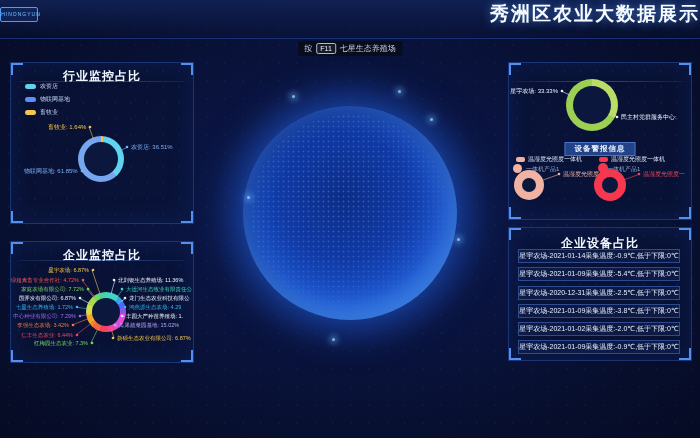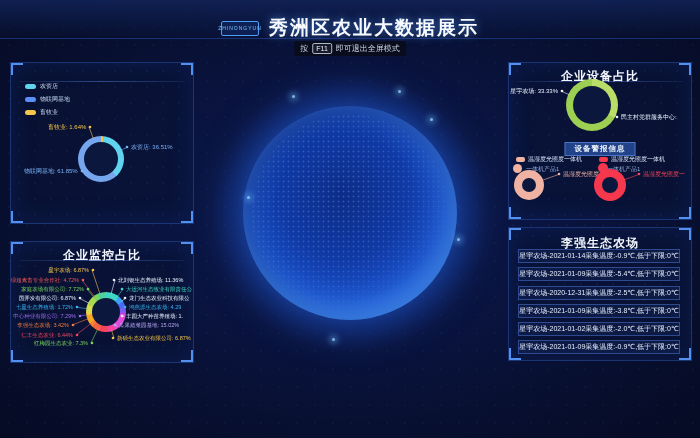--- a/index.html
+++ b/index.html
@@ -6,22 +6,22 @@
   body{font-family:"Liberation Sans","DejaVu Sans",sans-serif;}
   .stage{position:relative;width:700px;height:438px;overflow:hidden;
     background:radial-gradient(ellipse at 50% 48%, #0d1d52 0%, #0a1440 38%, #070e2c 78%, #060b24 100%);}
   .stage::before{content:"";position:absolute;inset:0;
     background-image:radial-gradient(rgba(90,140,255,.05) 1px, transparent 1px);
     background-size:18px 18px;pointer-events:none;}
   
   .header-band{position:absolute;top:0;left:0;right:0;height:38px;z-index:3;
     background:linear-gradient(180deg, rgba(16,34,86,.9), rgba(10,20,56,.1));
     border-bottom:1px solid rgba(44,90,200,.3);}
-  .header-center{position:absolute;top:15px;left:0;width:100%;display:flex;
-    justify-content:center;align-items:center;gap:10px;z-index:4;}
+  .header-center{position:absolute;top:1px;left:0;width:100%;display:flex;
+    justify-content:space-between;align-items:center;gap:10px;z-index:4;}
   .logo{width:36px;height:13px;border:1px solid #4d9df5;border-radius:2px;
     display:flex;align-items:center;justify-content:center;font-size:5px;
     color:#7cc4ff;letter-spacing:1px;background:rgba(20,50,120,.4);}
   .title{font-size:19px;font-weight:bold;color:#f7fbff;letter-spacing:2px;
     text-shadow:0 0 10px rgba(90,160,255,.7);}
   .hint{position:absolute;top:41px;left:50%;transform:translateX(-50%);z-index:4;
     display:flex;align-items:center;gap:4px;background:rgba(8,12,24,.85);
     padding:2px 6px;border-radius:2px;font-size:8px;color:#c9d2e2;}
   .key{border:1px solid #aeb9cc;border-radius:2px;padding:0 3px;font-size:7px;
     line-height:9px;color:#eef2f8;background:rgba(255,255,255,.06);}
@@ -93,24 +93,25 @@
   <span class="spark" style="left:398px;top:90px"></span>
 
   <div class="header-band"></div>
   <div class="header-center">
     <span class="logo">ZHINONGYUN</span>
     <span class="title">秀洲区农业大数据展示</span>
   </div>
   <div class="hint">
     <span>按</span>
     <span class="key">F11</span>
-    <span>即可退出全屏模式</span>
+    <span>七星生态养殖场</span>
   </div>
 
   <div class="panel" style="left:10px;top:62px;width:182px;height:160px">
+    <div class="panel-title">行业监控占比</div>
     <div class="divider"></div>
     <div class="chart-area">
       <div class="legend">
         <div class="legend-item">
           <span class="swatch" style="background: rgb(95, 211, 240);"></span>
           <span class="legend-label">农资店</span>
         </div>
         <div class="legend-item">
           <span class="swatch" style="background: rgb(91, 143, 249);"></span>
           <span class="legend-label">物联网基地</span>
@@ -191,21 +192,20 @@
           <circle cx="111" cy="74" r="1.3" fill="rgb(234, 242, 255)"></circle>
           <line x1="105" y1="83" x2="106.58450445614416" y2="85.0598557929874" stroke="rgb(185, 168, 245)" stroke-width="0.7" opacity="0.85"></line>
           <circle cx="104" cy="83" r="1.3" fill="rgb(185, 168, 245)"></circle>
           <line x1="103" y1="96" x2="100.58763112791294" y2="88.15980116571706" stroke="rgb(246, 198, 74)" stroke-width="0.7" opacity="0.85"></line>
           <circle cx="102" cy="96" r="1.3" fill="rgb(246, 198, 74)"></circle>
         </svg>
       </div>
   </div>
 
   <div class="panel" style="left:508px;top:62px;width:182px;height:156px">
-    <div class="panel-title">企业设备占比</div>
     <div class="divider"></div>
     <div class="chart-area">
       <div class="donut" style="left: 57px; top: 16px; width: 52px; height: 52px; background: conic-gradient(rgb(185, 221, 103) 0deg, rgb(185, 221, 103) 119.99deg, rgb(156, 207, 82) 119.99deg, rgb(156, 207, 82) 360deg);">
         <div class="hole" style="inset:7px"></div>
       </div>
       <span class="c-label" style="right: 133px; top: 24px; color: rgb(234, 242, 255);">星宇农场: 33.33%</span>
       <span class="c-label" style="left: 112px; top: 50px; color: rgb(234, 242, 255);">民主村党群服务中心:</span>
     <svg class="lines" width="182" height="156">
           <line x1="52" y1="28" x2="60.21573500853313" y2="31.710331939337543" stroke="rgb(234, 242, 255)" stroke-width="0.7" opacity="0.85"></line>
           <circle cx="53" cy="28" r="1.3" fill="rgb(234, 242, 255)"></circle>
@@ -242,21 +242,21 @@
       </div>
       <span class="c-label" style="left: 134px; top: 107px; color: rgb(245, 69, 92);">温湿度光照度一</span>
     <svg class="lines" width="182" height="156">
           <line x1="131" y1="111" x2="115.08314473829913" y2="116.83618026262366" stroke="rgb(245, 69, 92)" stroke-width="0.7" opacity="0.85"></line>
           <circle cx="130" cy="111" r="1.3" fill="rgb(245, 69, 92)"></circle>
         </svg>
       </div>
   </div>
 
   <div class="panel" style="left:508px;top:227px;width:182px;height:132px">
-    <div class="panel-title" style="padding-top:7px">李强生态农场</div>
+    <div class="panel-title" style="padding-top:7px">企业设备占比</div>
     <div class="alarm-row" style="top:21px">星宇农场-2021-01-14采集温度:-0.9℃,低于下限:0℃</div>
     <div class="alarm-row" style="top:39px">星宇农场-2021-01-09采集温度:-5.4℃,低于下限:0℃</div>
     <div class="alarm-row" style="top:58px">星宇农场-2020-12-31采集温度:-2.5℃,低于下限:0℃</div>
     <div class="alarm-row" style="top:76px">星宇农场-2021-01-09采集温度:-3.8℃,低于下限:0℃</div>
     <div class="alarm-row" style="top:94px">星宇农场-2021-01-02采集温度:-2.0℃,低于下限:0℃</div>
     <div class="alarm-row" style="top:112px">星宇农场-2021-01-09采集温度:-0.9℃,低于下限:0℃</div>
   </div>
 
 </div>
 

